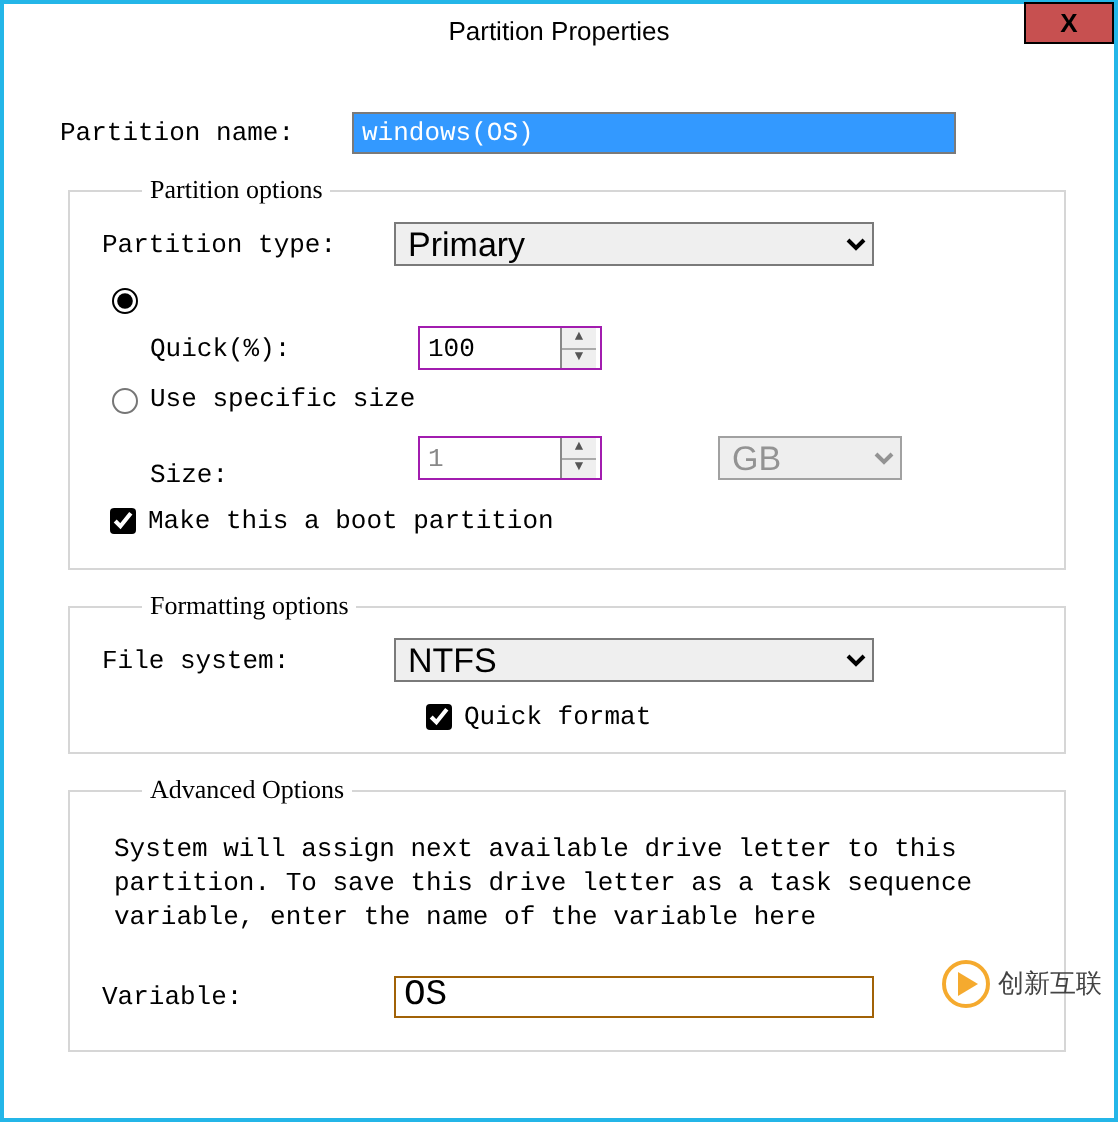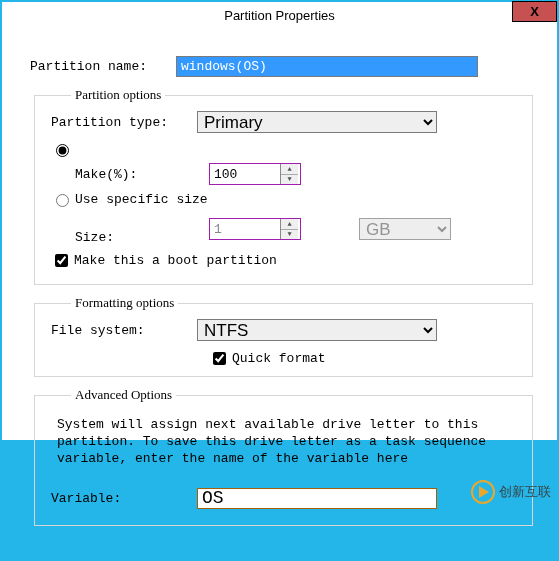--- a/index.html
+++ b/index.html
@@ -8,21 +8,21 @@
     font-family: "Courier New", monospace;
     font-size: 13px;
     background: #24b6e8;
     width: 559px;
     height: 561px;
     overflow: hidden;
   }
   .window {
     background: #fff;
     width: 555px;
-    height: 438px;
+    height: 557px;
     margin: 2px;
     position: relative;
   }
   .titlebar {
     background: #fff;
     height: 26px;
     display: flex;
     align-items: center;
     position: relative;
   }
@@ -209,21 +209,21 @@
         <select class="type-select">
           <option>Primary</option>
         </select>
       </div>
 
       <div class="radio-row">
         <input type="radio" name="sizemode" checked="" style="">
       </div>
 
       <div class="size-row">
-        <div class="label" style="padding-left:36px; width:170px;">Make(%):</div>
+        <div class="label" style="padding-left:36px; width:170px;">Quick(%):</div>
         <div class="spinner">
           <input type="text" value="100" style="">
           <div class="spin-btns">
             <div>▲</div>
             <div>▼</div>
           </div>
         </div>
       </div>
 
       <div class="radio-row">

